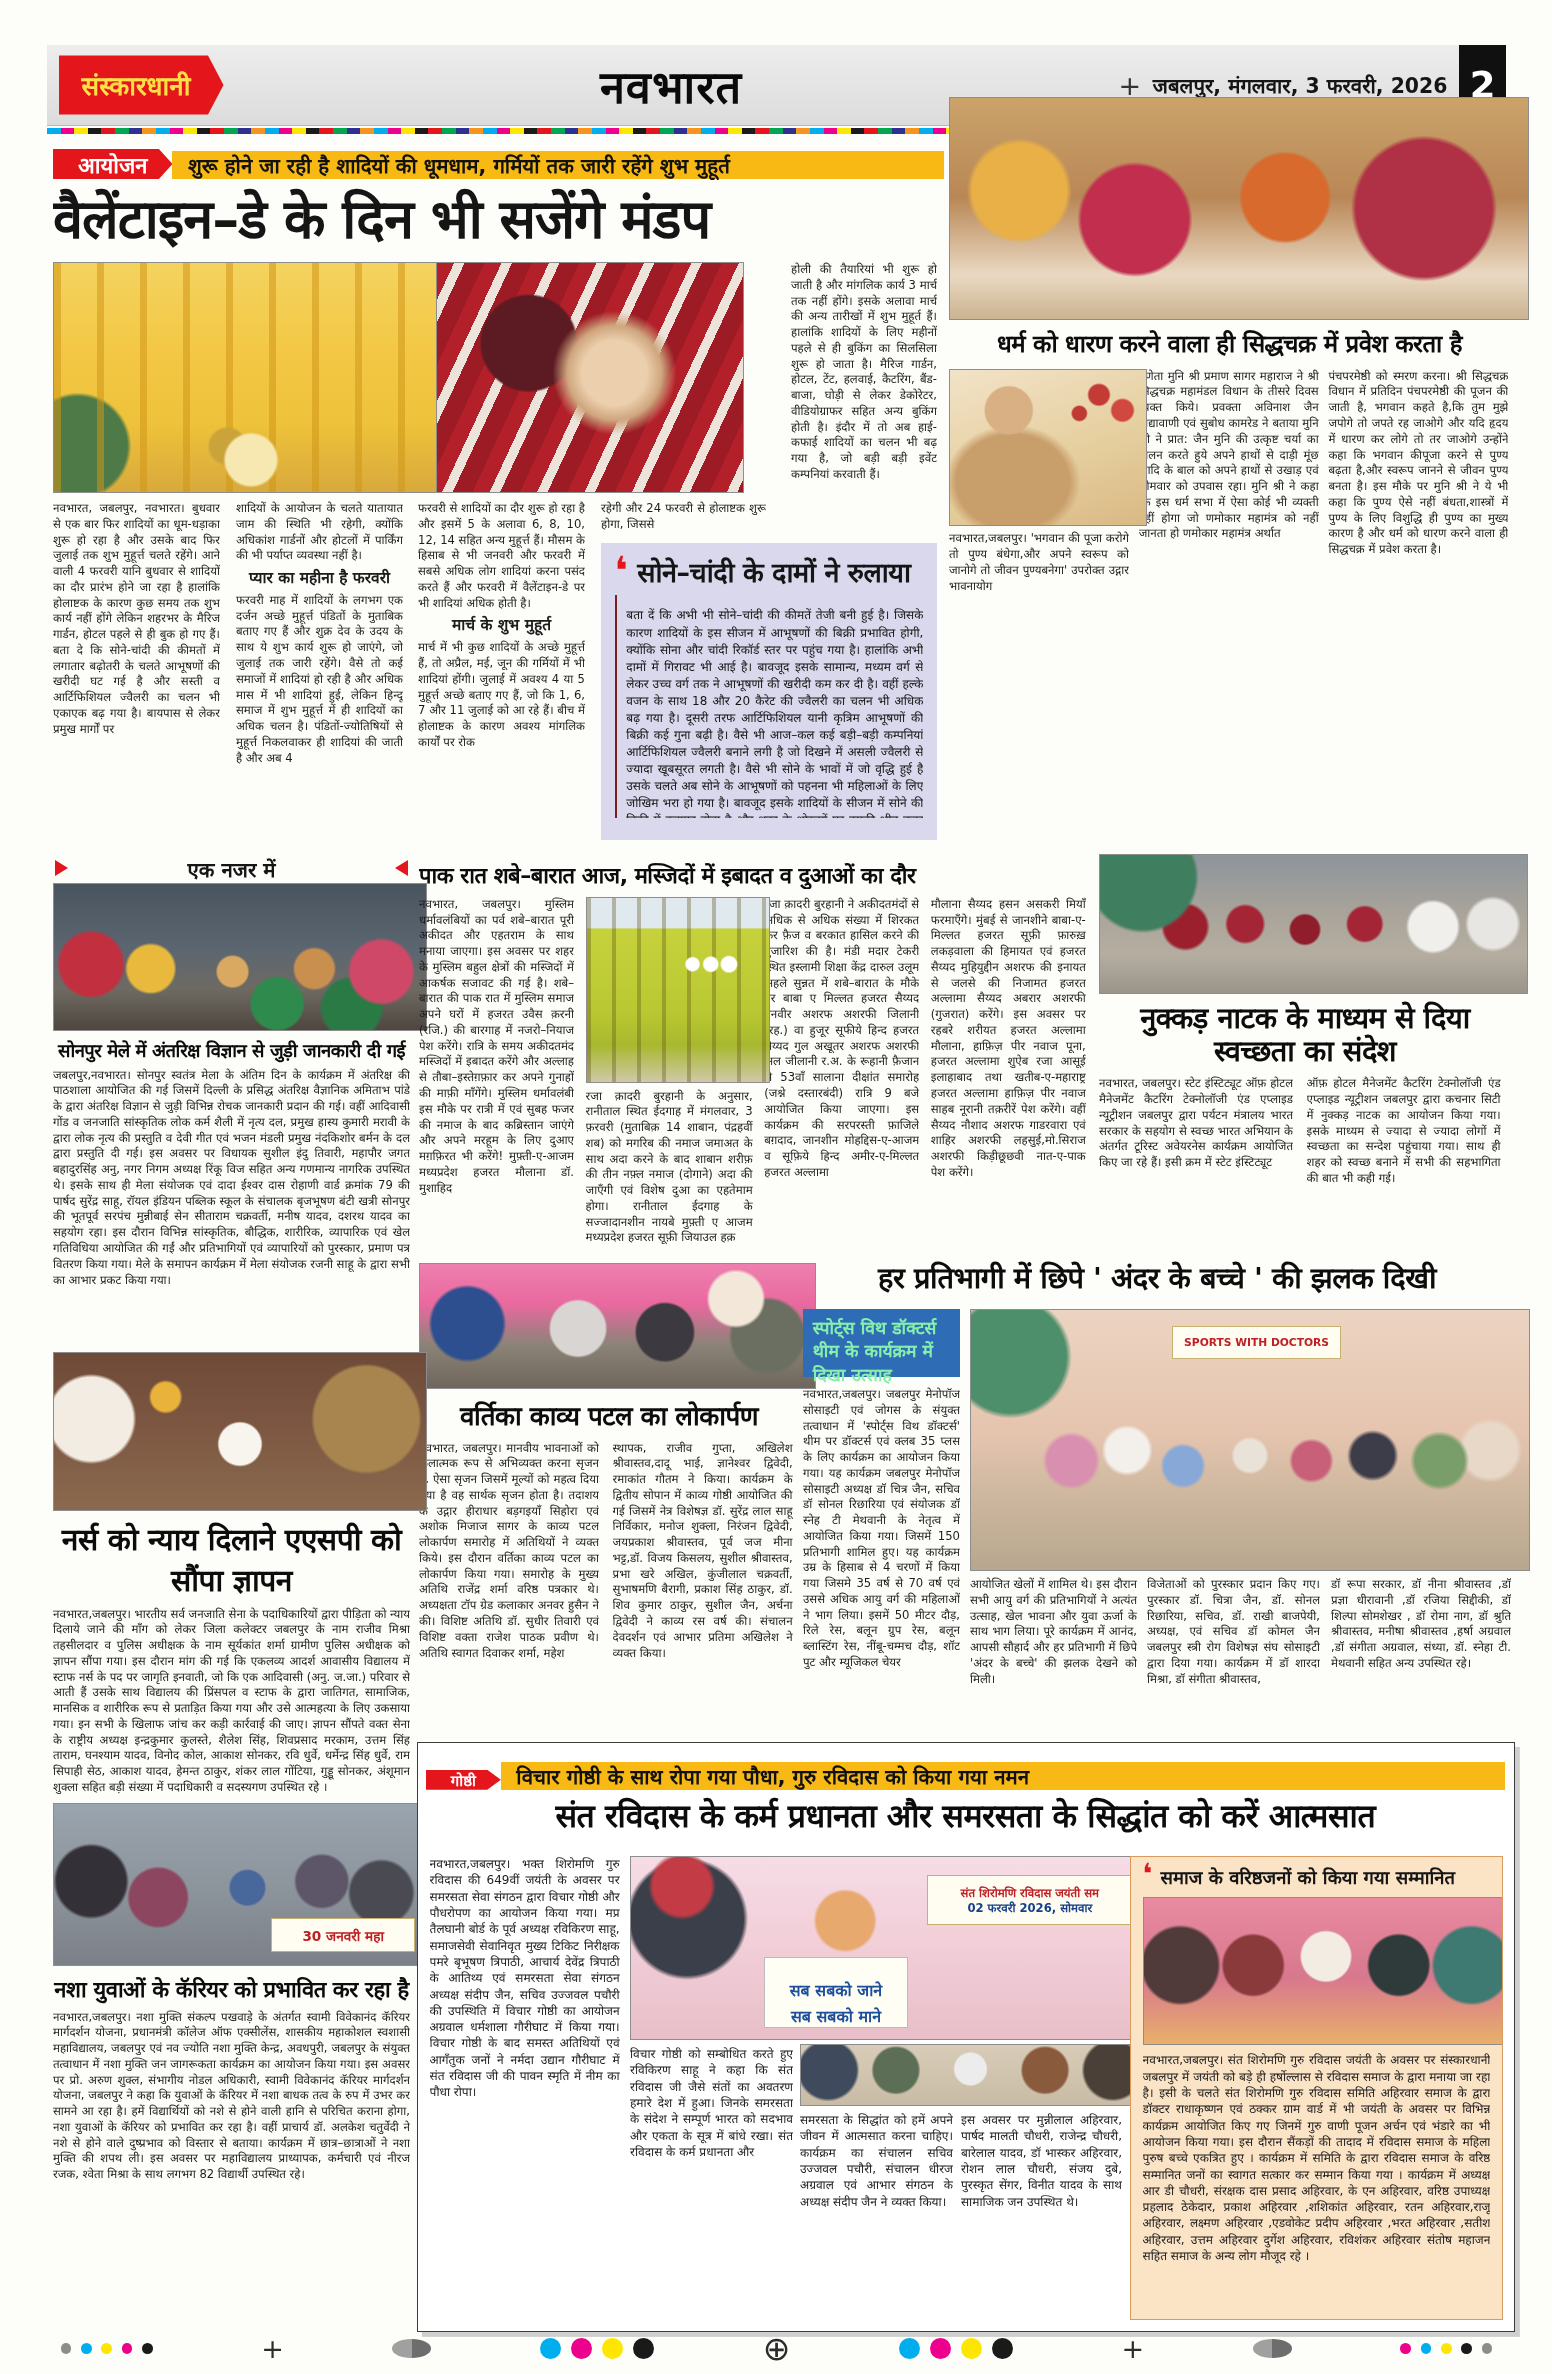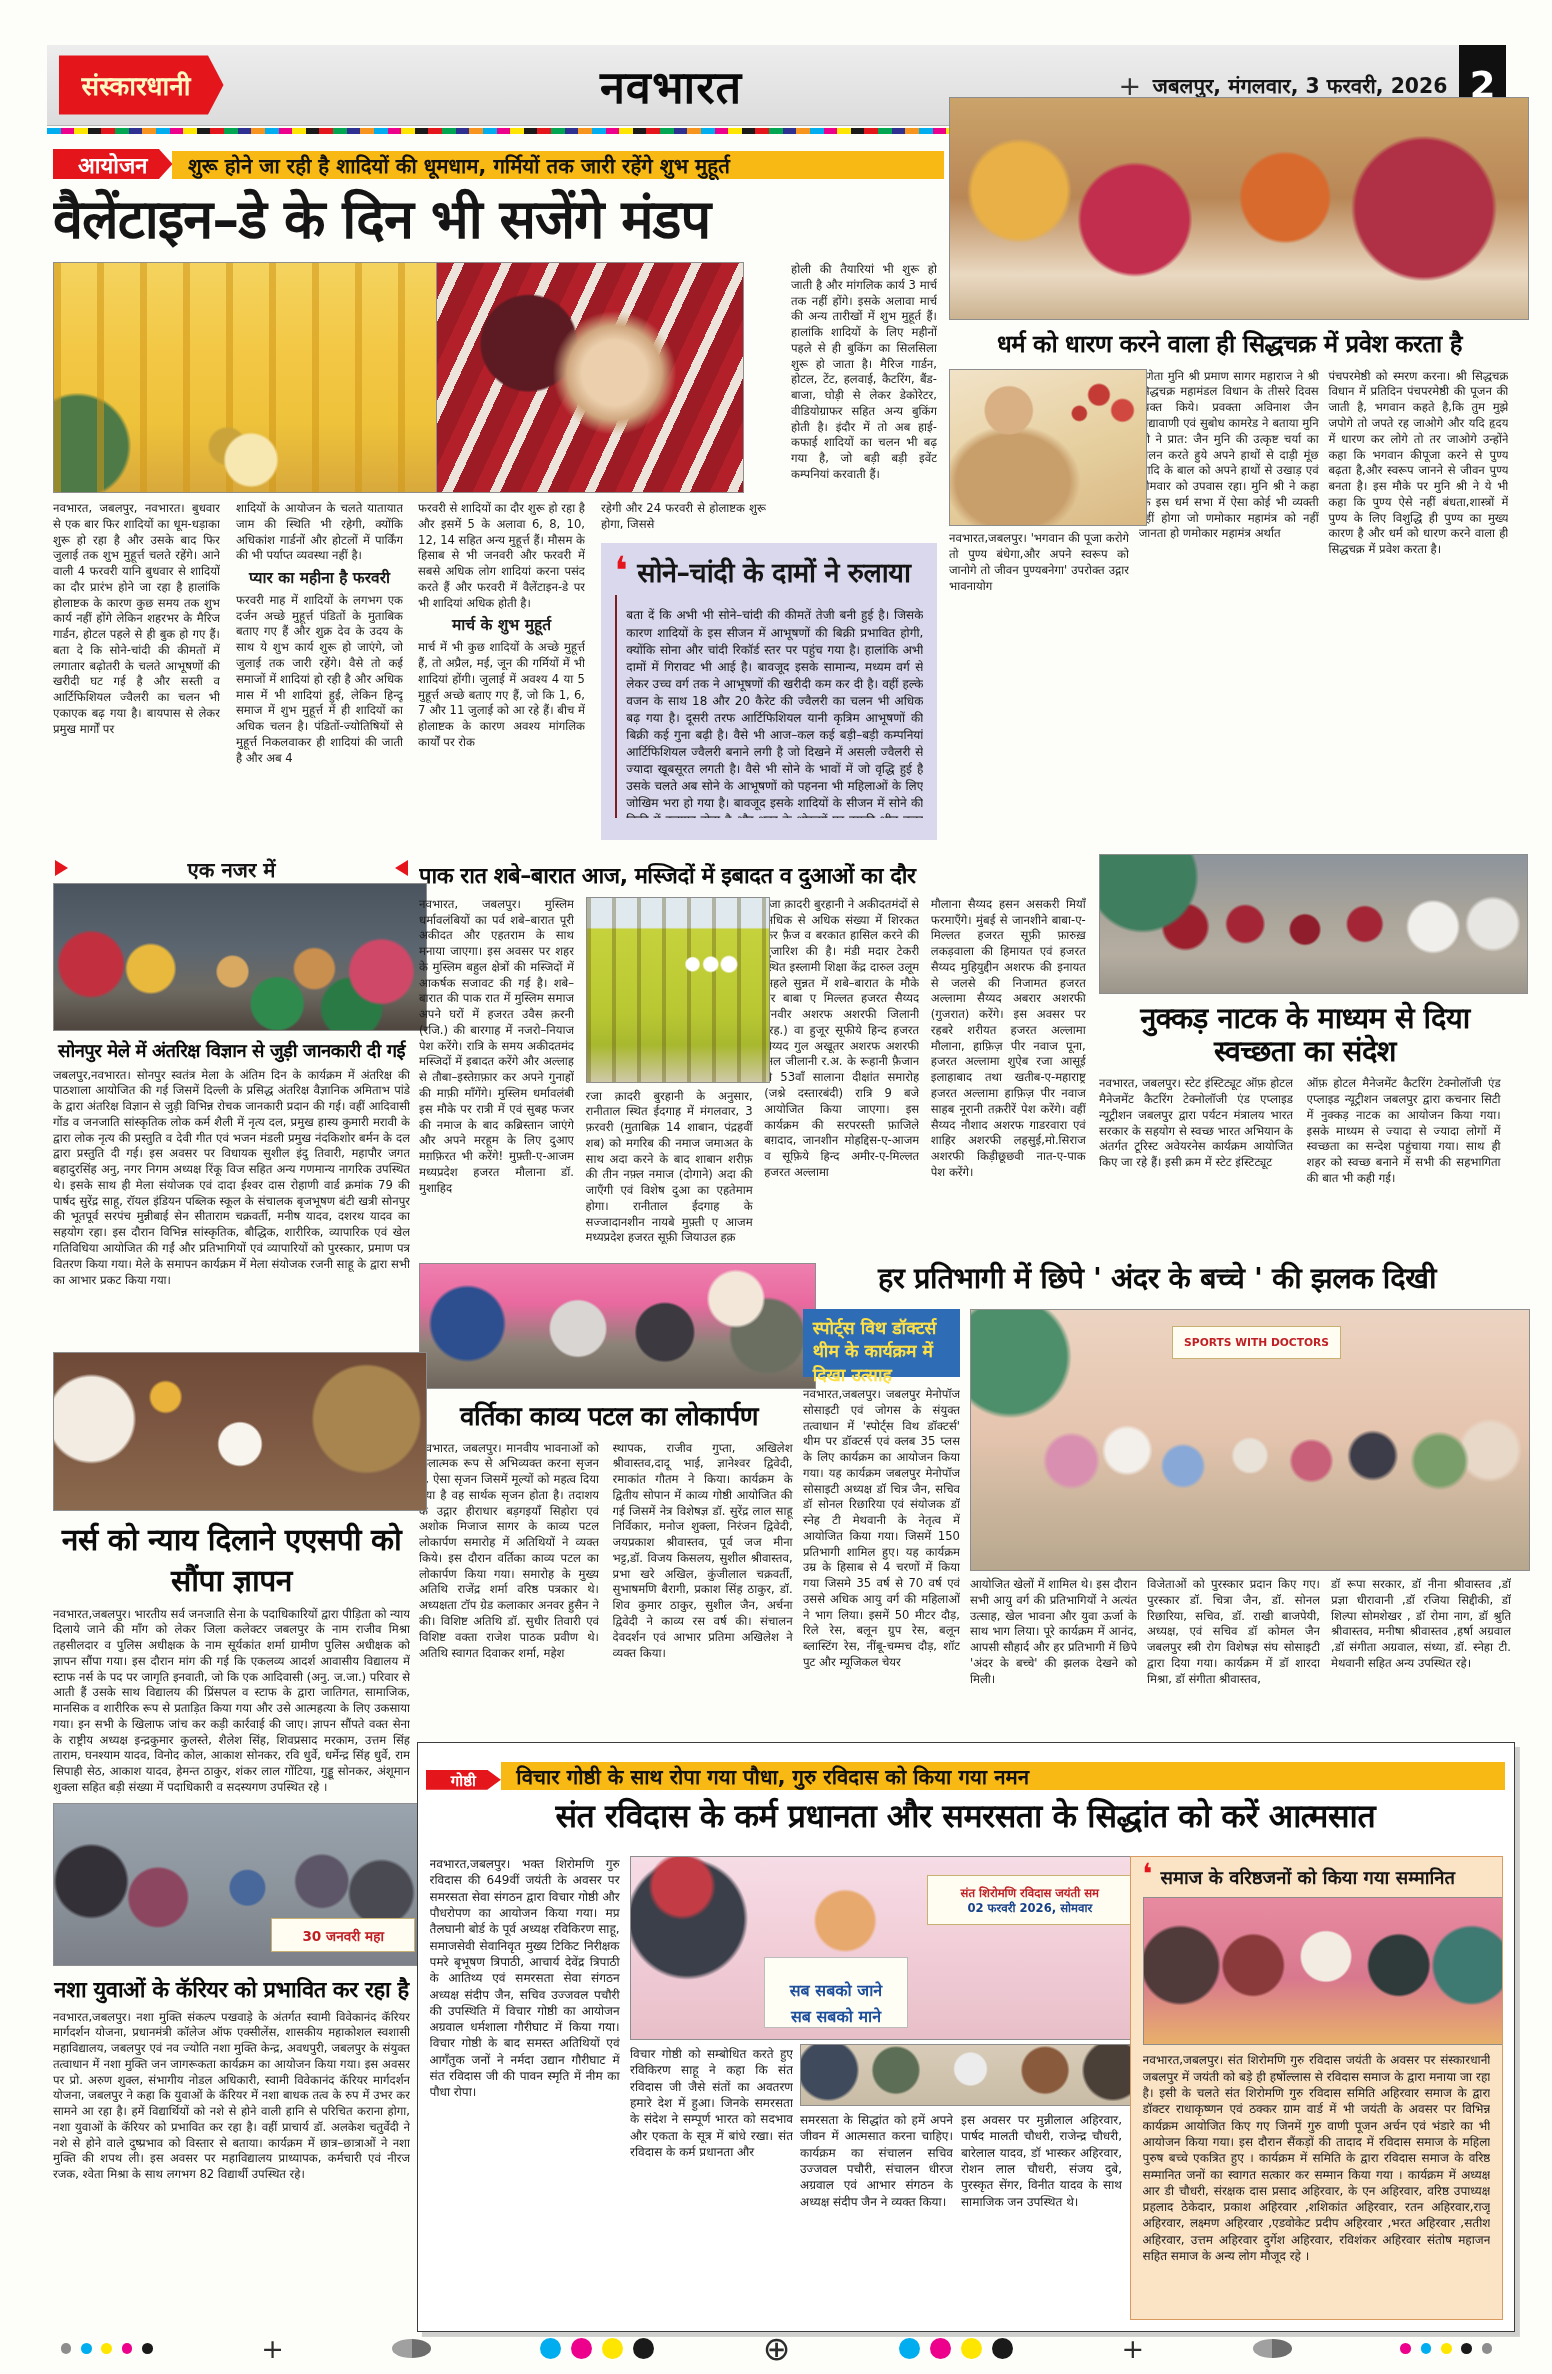--- a/index.html
+++ b/index.html
@@ -8,21 +8,21 @@
   .abs{position:absolute;}
   .photo{position:absolute;border:1px solid #8d8d8d;overflow:hidden;padding-left:17px;}
   .bodytext{font-size:11.6px;line-height:1.36;text-align:justify;overflow:hidden;color:#1c1c1c;}
   .bodytext p{margin:0;}
   .subhead{font-weight:bold;font-size:15.5px;text-align:center;margin:3.9px 0;}
   .headline{font-weight:bold;color:#0c0c0c;letter-spacing:-0.5px;}
 
   
   .masthead{left:47px;top:45px;width:1459px;height:80px;background:linear-gradient(#ededed,#dcdcdc);
             display:flex;align-items:center;border-bottom:1.9px solid #b5b5b5;}
-  .brand{background:#e5151c;color:#fef9c3;font-size:26px;font-weight:bold;padding:11.6px 33px 11.6px 23px;margin-left:11.6px;
+  .brand{background:#e5151c;color:#fde047;font-size:26px;font-weight:bold;padding:11.6px 33px 11.6px 23px;margin-left:11.6px;
          clip-path:polygon(0 0,calc(100% - 15.5px) 0,100% 50%,calc(100% - 15.5px) 100%,0 100%);}
   .mast-title{flex:1;text-align:center;font-size:45px;font-weight:900;letter-spacing:1px;color:#0a0a0a;}
   .mast-right{display:flex;align-items:center;gap:11.6px;margin-right:11.6px;font-weight:bold;font-size:20.4px;}
   .mast-plus{font-size:27px;font-weight:normal;color:#333;}
   .pagebox{width:47px;height:80px;background:#101010;color:#fff;display:flex;align-items:center;justify-content:center;
            font-size:37px;font-weight:bold;}
   .colorbar{left:47px;top:128px;width:1459px;height:5.8px;
     background:repeating-linear-gradient(90deg,#00aeef 0 13.6px,#ec008c 13.6px 27px,#ffe600 27px 41px,#1a1a1a 41px 54px,
       #e5151c 54px 68px,#00a651 68px 82px,#2e3192 82px 95px,#f7941d 95px 109px);}
 
@@ -137,21 +137,21 @@
   .goldbox{background:#d9d8ec;padding:9.7px 13.6px 11.6px;}
   .goldbox-title{display:flex;gap:9.7px;align-items:center;font-size:27px;font-weight:900;margin-bottom:5.8px;letter-spacing:-0.5px;}
   .quote-glyph{color:#e5151c;font-size:39px;line-height:0.55;font-weight:bold;}
   .goldbox-body{border-left:2.9px solid #7c1f23;padding-left:9.7px;font-size:12px;line-height:1.42;text-align:justify;overflow:hidden;}
 
   .ek-titlebar{display:flex;align-items:center;justify-content:center;font-weight:bold;font-size:20.4px;height:29px;position:relative;}
   .tri{width:0;height:0;border-top:8.7px solid transparent;border-bottom:8.7px solid transparent;position:absolute;top:5.8px;}
   .tri-left{left:1.9px;border-left:13.6px solid #e5151c;}
   .tri-right{right:1.9px;border-right:13.6px solid #e5151c;}
 
-  .bluebox{background:#2e6cb5;color:#fde047;font-size:17.5px;font-weight:bold;padding:7.8px 9.7px;line-height:1.35;}
+  .bluebox{background:#2e6cb5;color:#86efac;font-size:17.5px;font-weight:bold;padding:7.8px 9.7px;line-height:1.35;}
 
   .gosthi-box{border:1.9px solid #3c3c3c;background:#fff;box-shadow:4.9px 4.9px 0 rgba(0,0,0,.18);}
   .honored-box{background:#fbe3c6;border:1px solid #d89a5e;padding:9.7px 11.6px;overflow:hidden;}
   .honored-head{display:flex;gap:7.8px;align-items:flex-start;font-size:18.4px;font-weight:900;line-height:1.2;}
 
   .photo-banner{position:absolute;background:#fffdf2;border:1px solid #c8b070;color:#c02025;font-weight:bold;
     display:flex;align-items:center;justify-content:center;text-align:center;}
   .sign-box{position:absolute;background:#fffef5;border:1px solid #bbb;color:#1d4f9c;font-weight:bold;text-align:center;
     display:flex;flex-direction:column;justify-content:center;gap:3.9px;}
 

